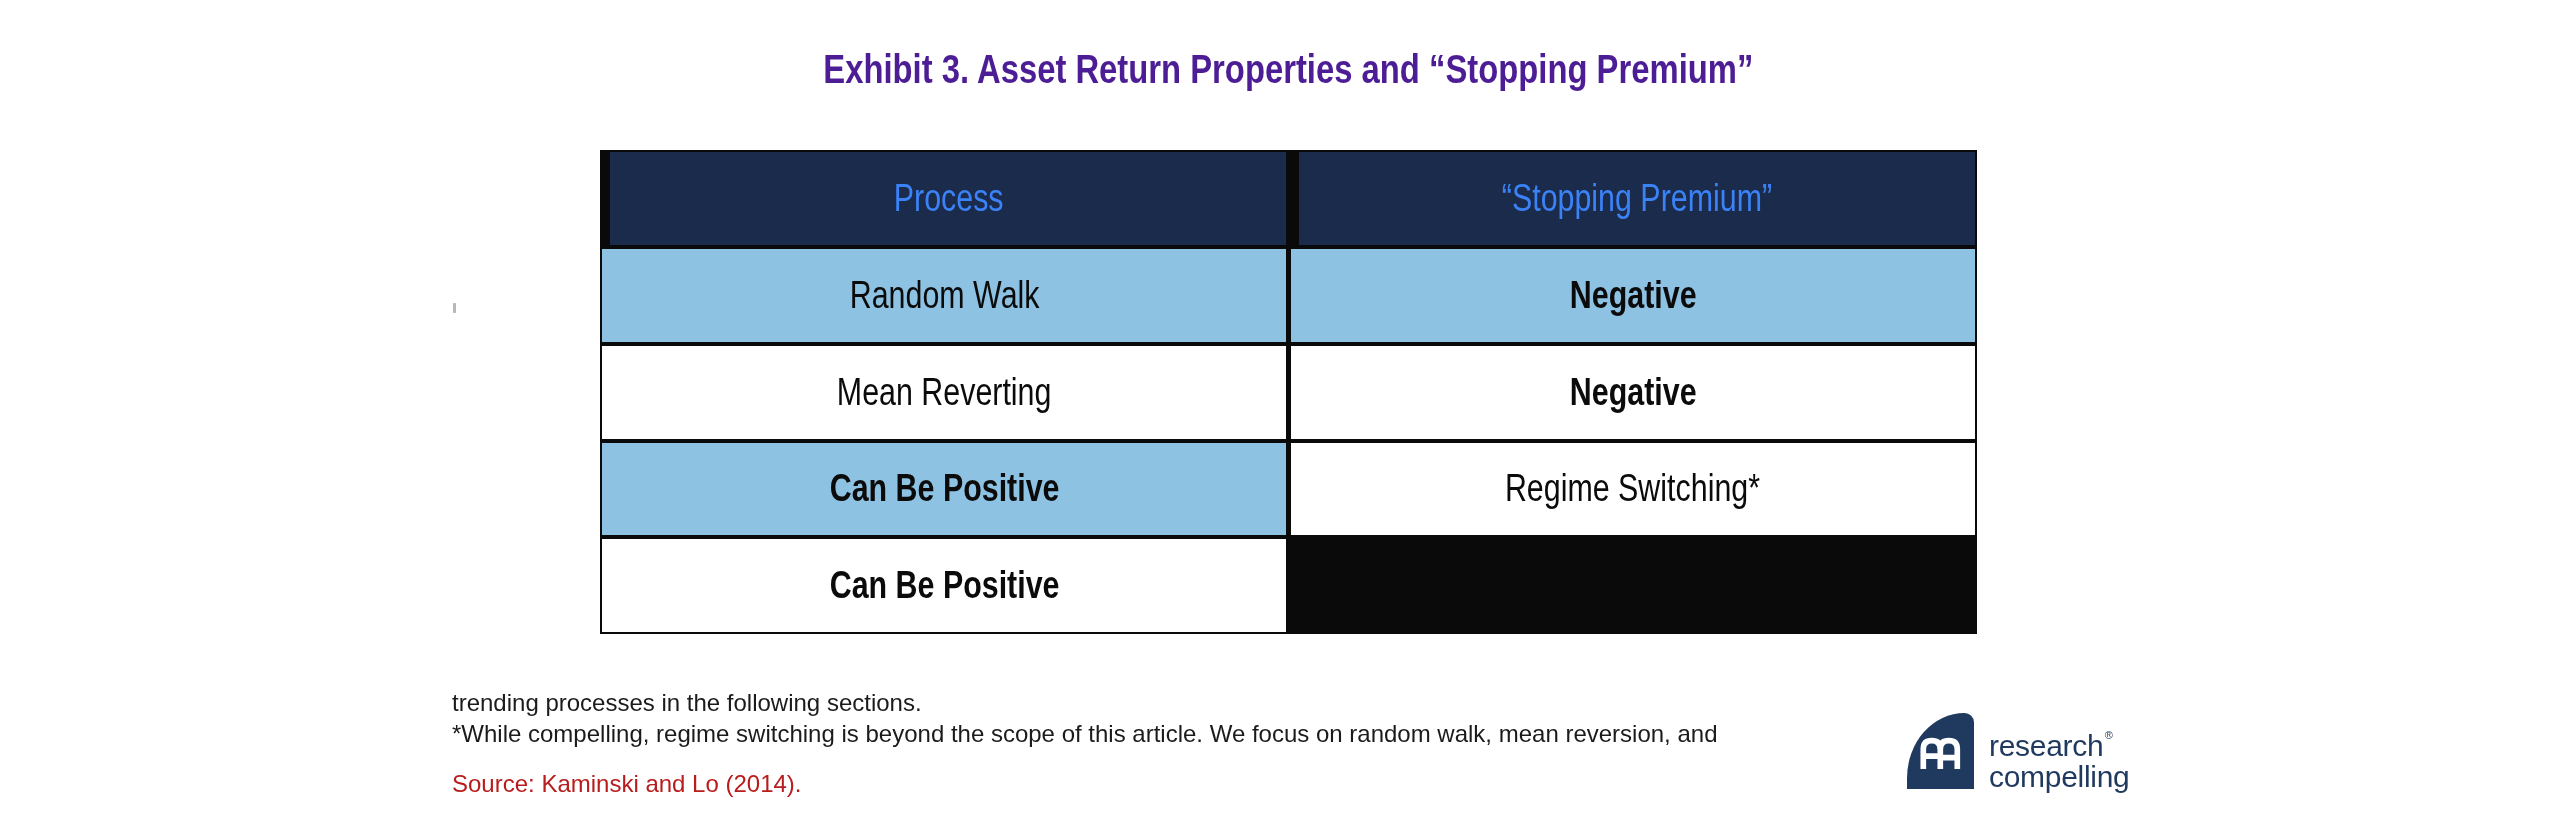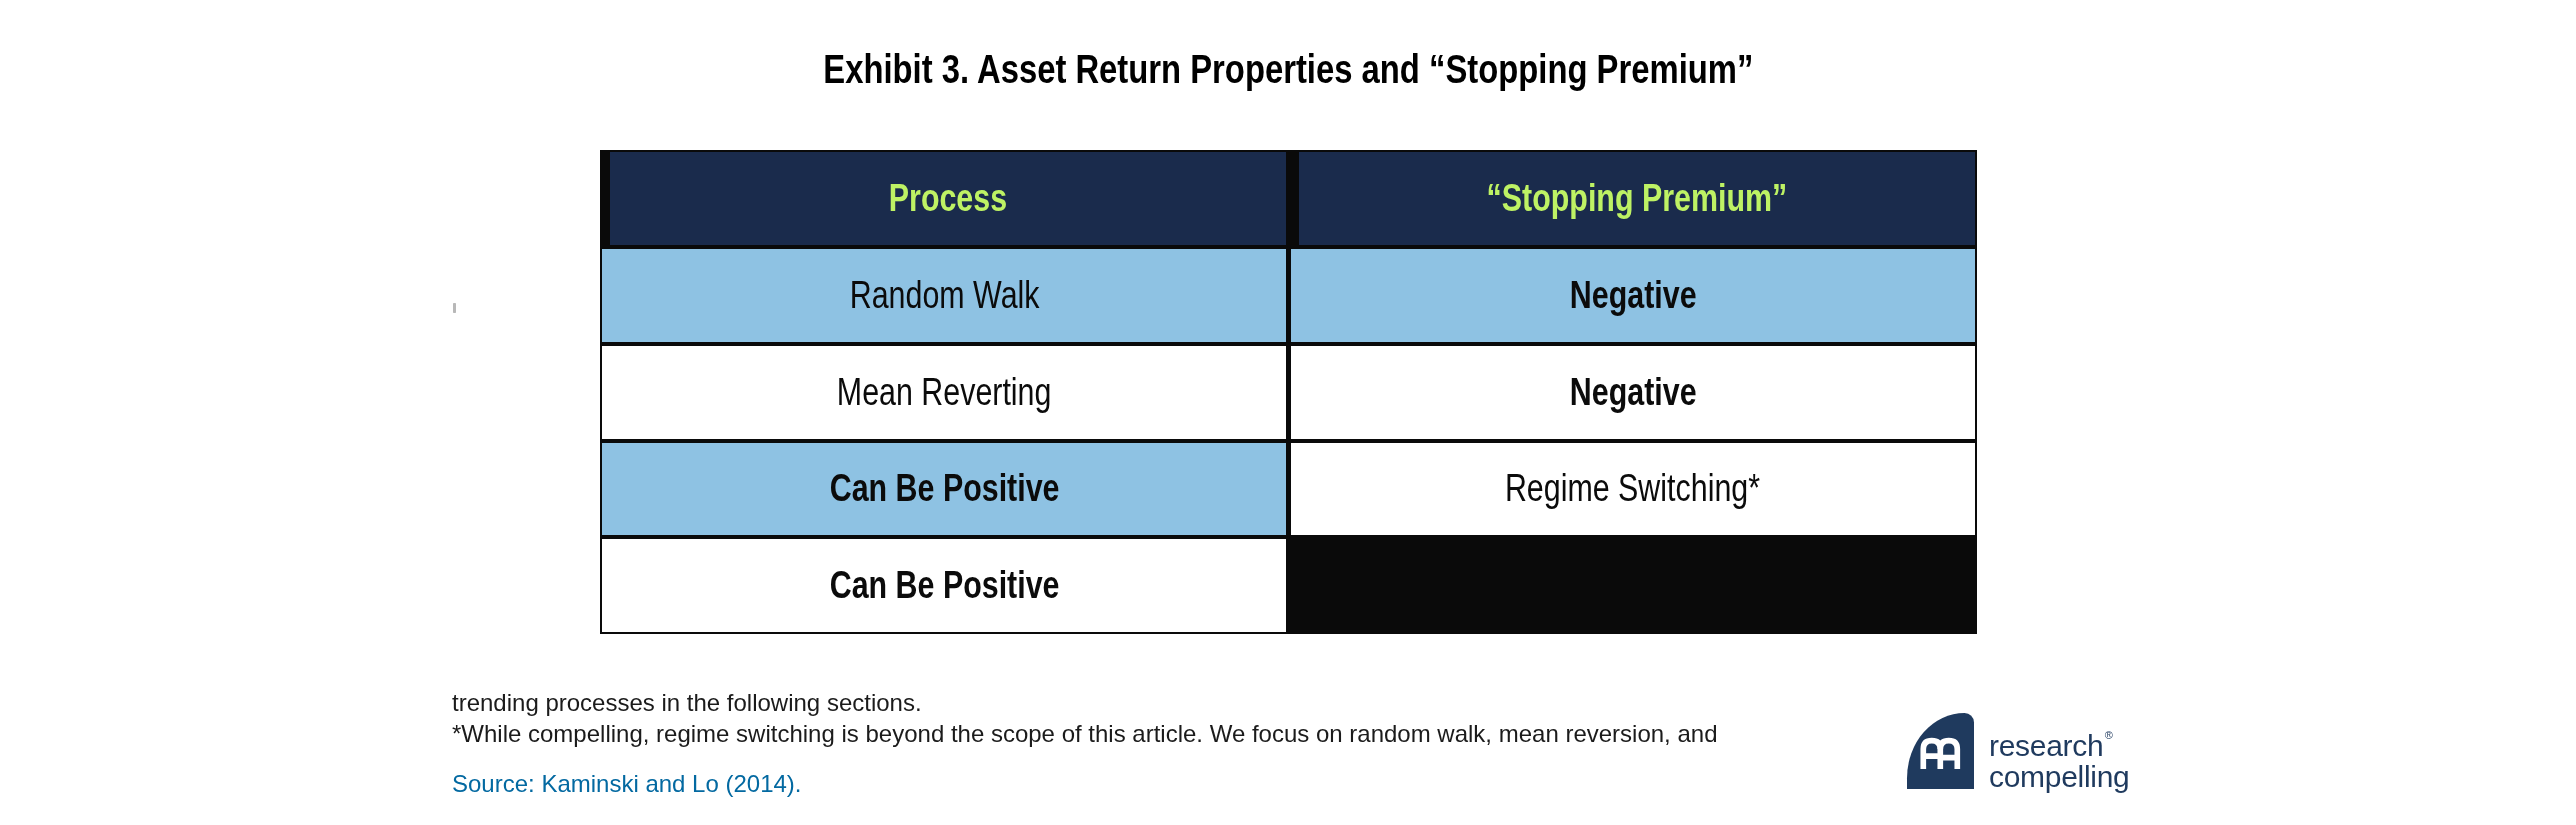--- a/index.html
+++ b/index.html
@@ -22,21 +22,21 @@
   }
   .title {
     position: absolute;
     top: 48px;
     left: 0;
     width: 100%;
     text-align: center;
     font-size: 41px;
     line-height: 43px;
     font-weight: bold;
-    color: #000000;
+    color: #4c1d95;
   }
   .exhibit-table {
     position: absolute;
     left: 600px;
     top: 150px;
     width: 1377px;
     height: 484px;
     background: #0a0a0a;
     border: 2.7px solid #0a0a0a;
     display: grid;
@@ -45,41 +45,41 @@
     gap: 4.1px;
   }
   .cell {
     display: flex;
     align-items: center;
     justify-content: center;
     font-size: 38px;
   }
   .cell.header {
     background: #1A2B4C;
-    color: #bef264;
-    font-weight: bold;
+    color: #3b82f6;
+    font-weight: normal;
     margin-left: 8px;
   }
   .cell.blue  { background: #8EC2E3; }
   .cell.white { background: #ffffff; }
   .cell.premium { font-weight: bold; }
   .footnote {
     position: absolute;
     left: 452px;
     top: 687px;
     font-size: 24px;
     line-height: 31px;
     color: #1b1b1b;
   }
   .source {
     position: absolute;
     left: 452px;
     top: 770px;
     font-size: 24px;
-    color: #0369a1;
+    color: #b91c1c;
   }
   .stray-mark {
     position: absolute;
     left: 453px;
     top: 303px;
     width: 2.7px;
     height: 9.6px;
     background: #9a9a9a;
     opacity: 0.7;
     border-radius: 0.7px;

